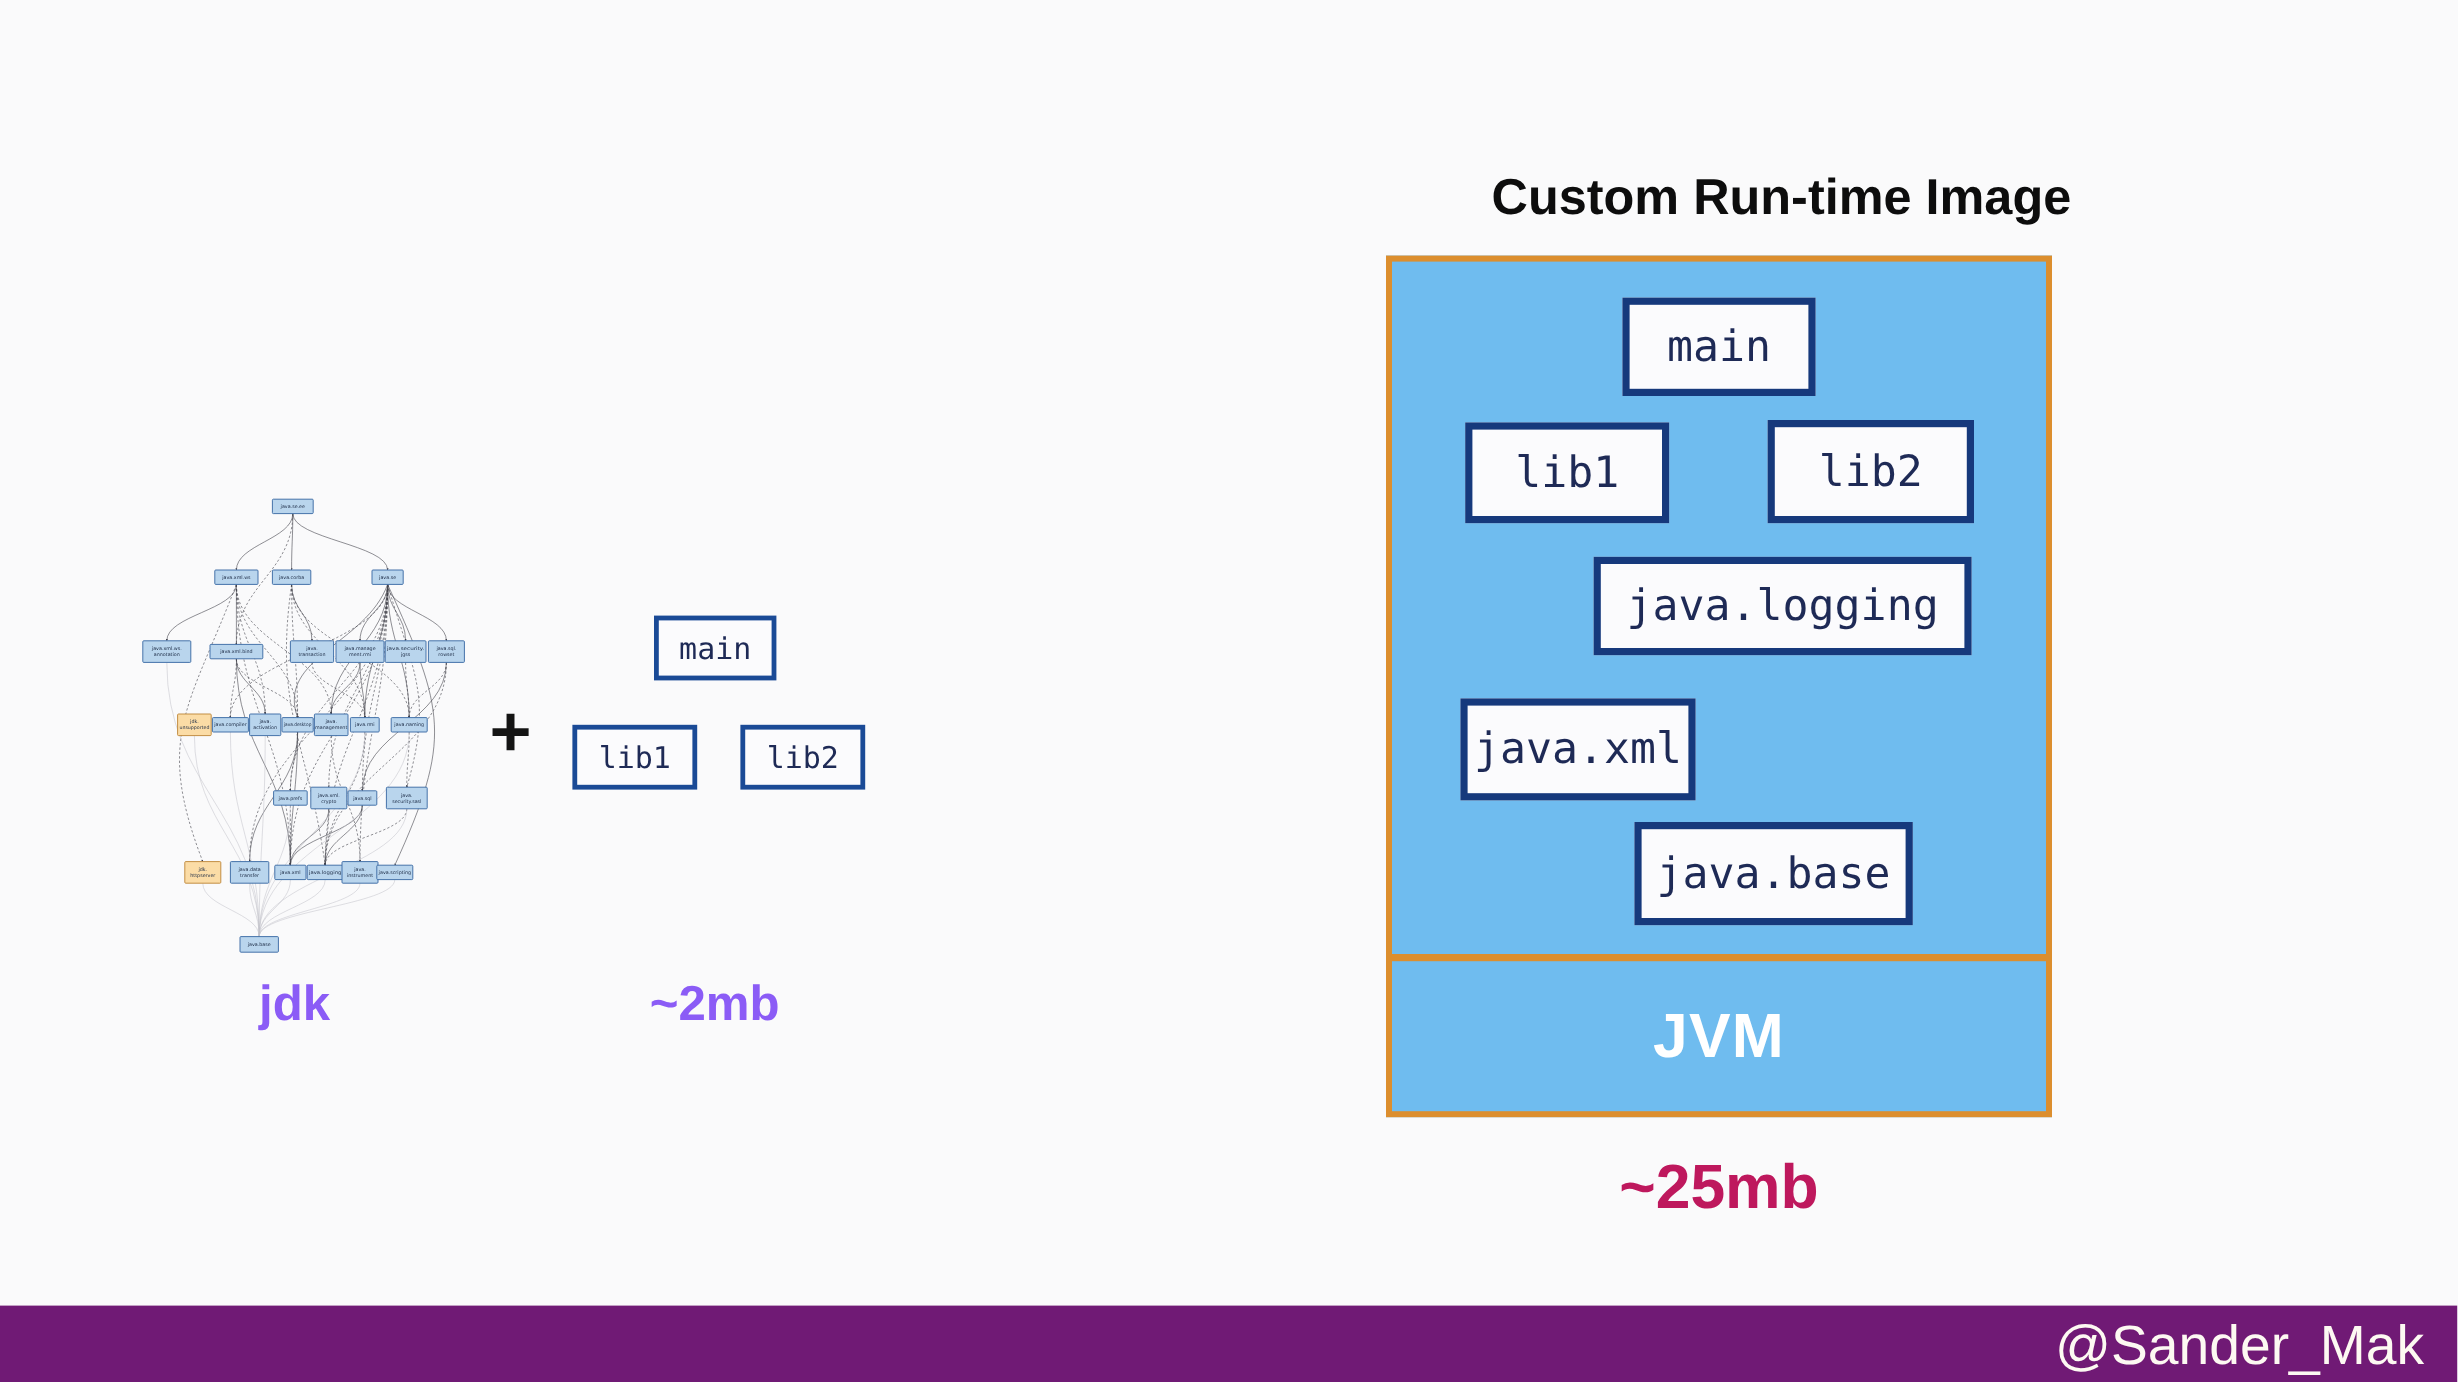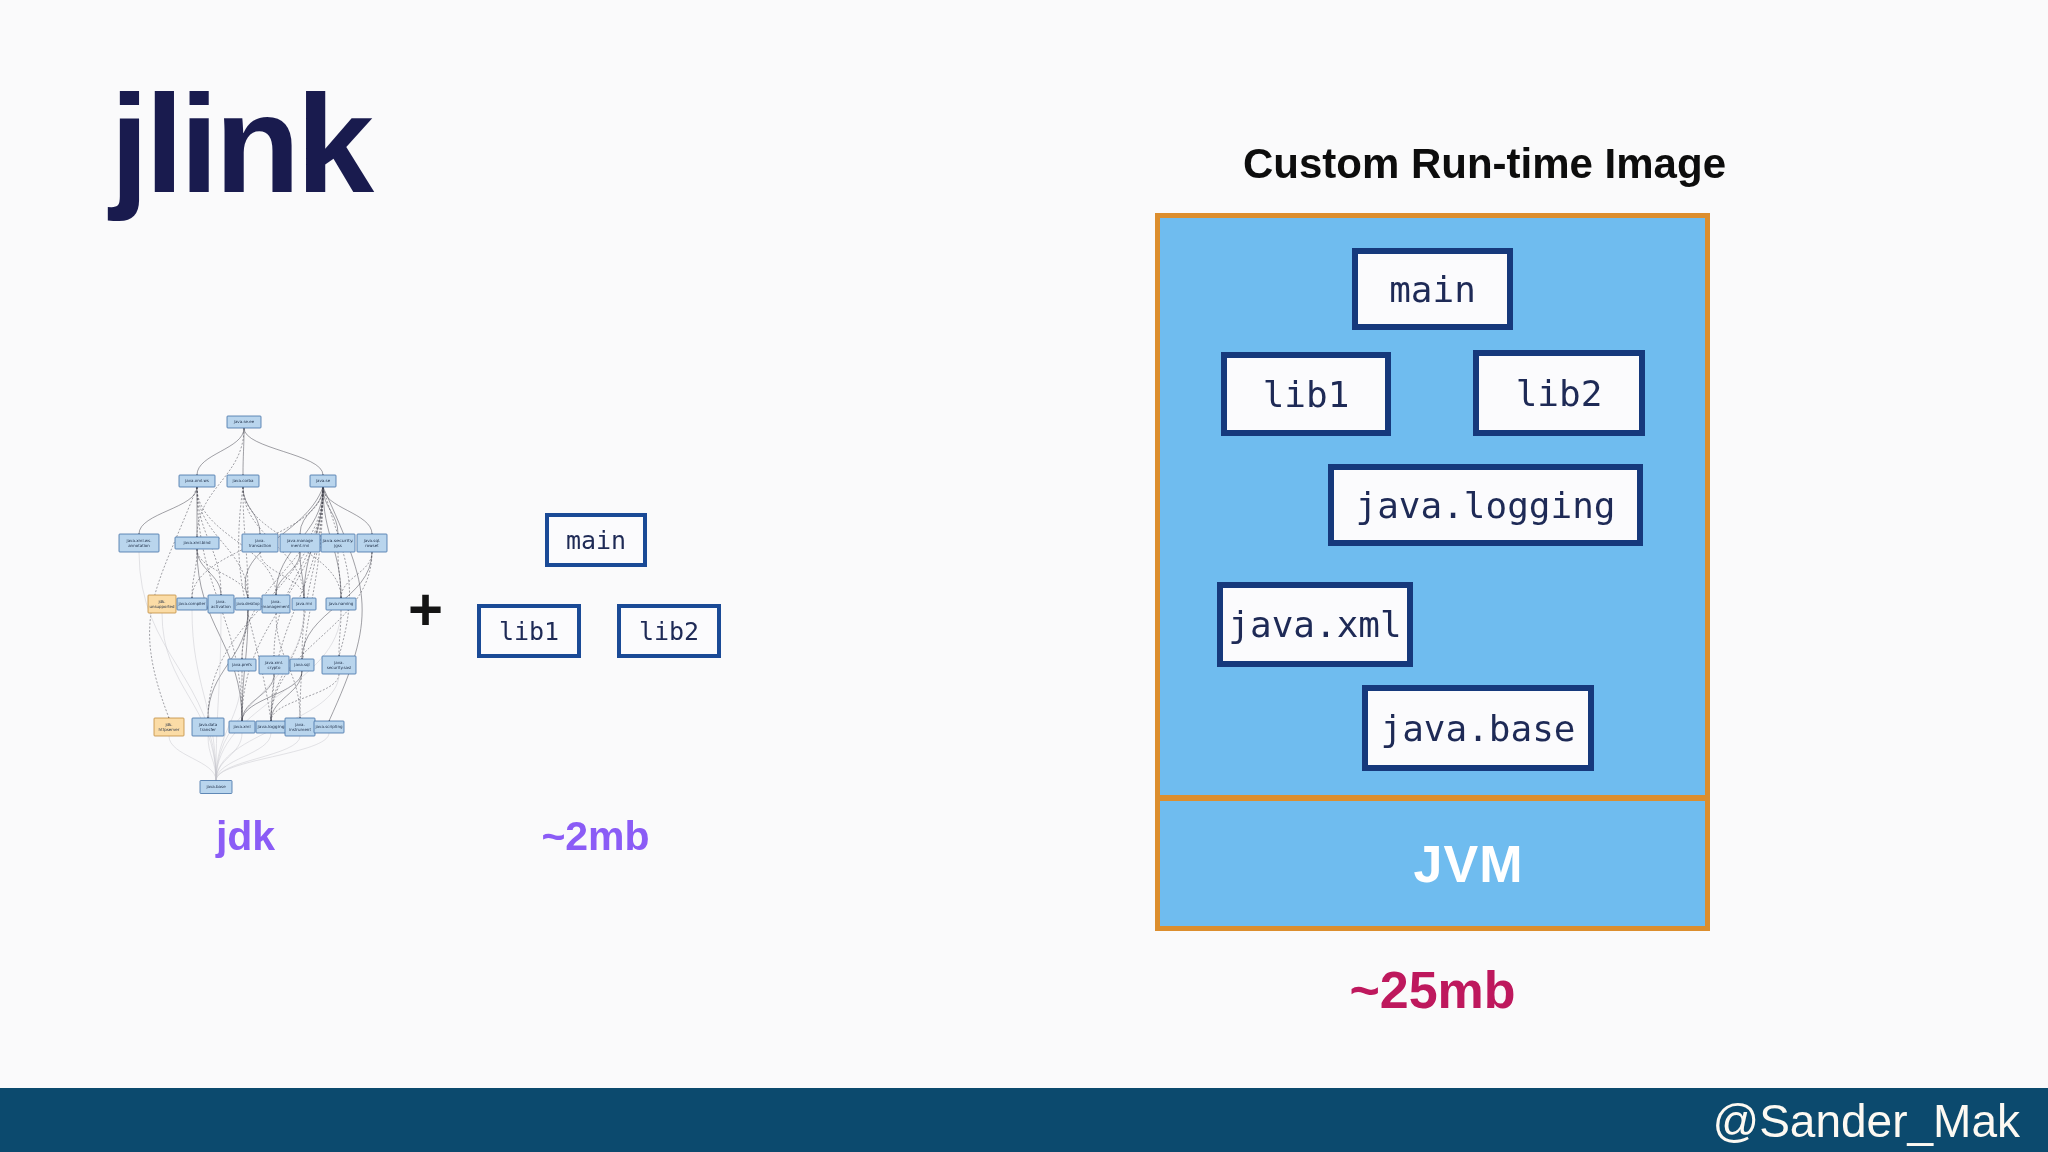--- a/index.html
+++ b/index.html
@@ -30,41 +30,40 @@
           align-items:center;justify-content:center;box-sizing:border-box;}
   .rt-main{left:192px;top:30px;width:161px;height:82px;}
   .rt-lib1{left:61px;top:134px;width:170px;height:84px;}
   .rt-lib2{left:313px;top:132px;width:172px;height:86px;}
   .rt-logging{left:168px;top:246px;width:315px;height:82px;}
   .rt-xml{left:57px;top:364px;width:196px;height:85px;}
   .rt-base{left:202px;top:467px;width:232px;height:86px;}
   .rt-divider{position:absolute;left:0;top:577px;width:545px;height:6px;background:#dc8e2e;}
   .rt-jvm{position:absolute;left:0;top:583px;width:545px;height:125px;display:flex;
           align-items:center;justify-content:center;color:#ffffff;font-size:52px;
-          font-weight:800;letter-spacing:1px;margin-left:36px;}
+          font-weight:800;letter-spacing:1px;}
   .rt-size{position:absolute;left:1155px;top:960px;width:555px;text-align:center;
            font-size:52px;font-weight:800;color:#be185d;}
   
-  .footer{position:absolute;left:0;top:1088px;width:2048px;height:64px;background:#0c4a6e;}
+  .footer{position:absolute;left:0;top:1088px;width:2048px;height:64px;background:#701a75;}
   .footer-handle{position:absolute;right:28px;top:0;height:64px;line-height:66px;
                  font-size:46px;color:#fdf9f2;font-weight:400;}
   
   .edge-s{stroke:#44444e;stroke-width:.5;fill:none;}
   .edge-d{stroke:#44444e;stroke-width:.5;fill:none;stroke-dasharray:2 1.7;}
   .edge-g{stroke:#c3c3ca;stroke-width:.45;fill:none;}
   .gnode-b{fill:#b9d5ed;stroke:#3f6ea6;stroke-width:.8;}
   .gnode-o{fill:#fbdca6;stroke:#c08a3e;stroke-width:.8;}
   .gtext{fill:#1c2b45;font-family:"DejaVu Sans",sans-serif;font-size:4px;text-anchor:middle;}
 </style>
 </head>
 <body>
 
 <div class="slide">
 
-  <div class="title">jlink</div>
 
   <svg id="jdk-graph-svg" class="graph-svg" viewBox="0 0 300 400">
     <defs>
       <marker id="arr" viewBox="0 0 4 4" refX="3.4" refY="2" markerWidth="3.5" markerHeight="3.5" orient="auto">
         <path d="M0,0 L4,2 L0,4 z" fill="#44444e"></path>
       </marker>
     </defs>
   <path d="M126,20 C126,41.150000000000006 79,45.849999999999994 79,67" class="edge-s" marker-end="url(#arr)"></path>
       <path d="M126,20 C126,41.150000000000006 125,45.849999999999994 125,67" class="edge-s" marker-end="url(#arr)"></path>
       <path d="M126,20 C126,41.150000000000006 205,45.849999999999994 205,67" class="edge-s" marker-end="url(#arr)"></path>

